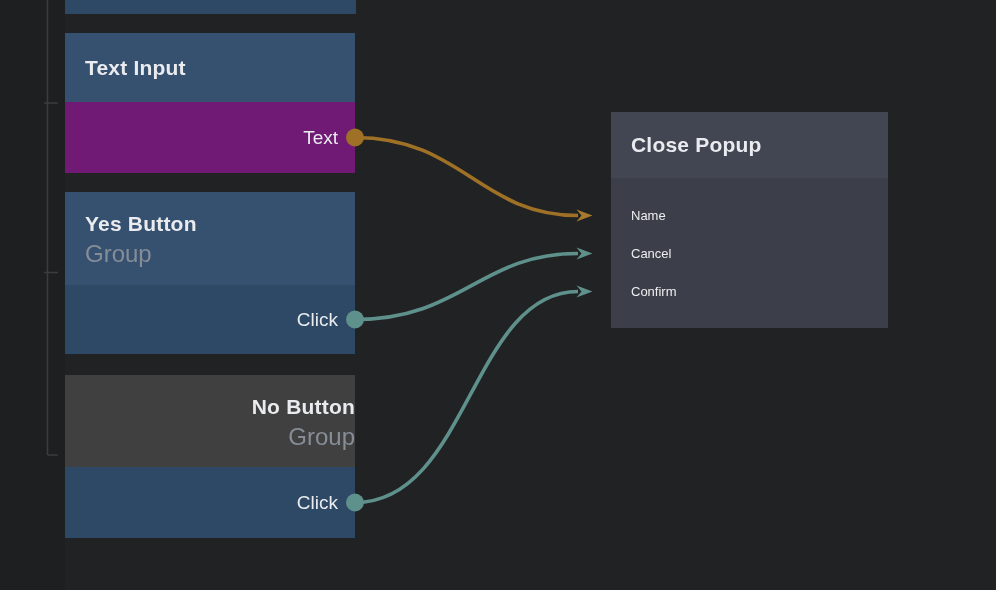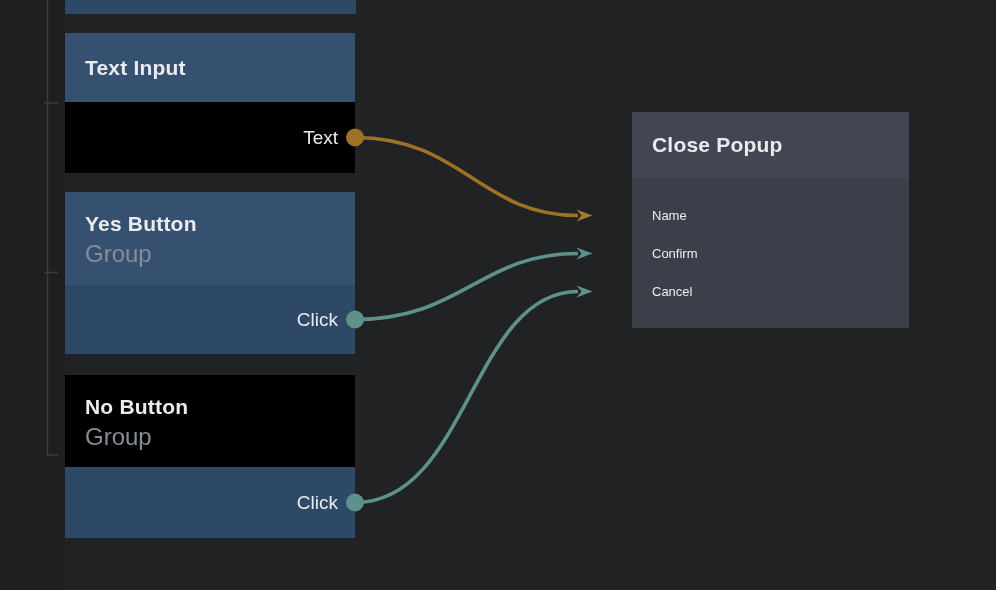--- a/index.html
+++ b/index.html
@@ -43,74 +43,74 @@
   #node-top-partial { left:65px; top:0;   width:291px; height:14px; }
   #node-text-input  { left:65px; top:33px;  width:290px; height:140px; }
   #node-text-input  .node-header { height:69px; }
   #node-text-input  .node-body   { height:71px; }
   #node-yes-button  { left:65px; top:192px; width:290px; height:162px; }
   #node-yes-button  .node-header { height:93px; }
   #node-yes-button  .node-body   { height:69px; }
   #node-no-button   { left:65px; top:375px; width:290px; height:163px; }
   #node-no-button   .node-header { height:92px; }
   #node-no-button   .node-body   { height:71px; }
-  #node-close-popup { left:621px; top:112px; width:288px; height:216px;padding-left:11px; }
+  #node-close-popup { left:600px; top:112px; width:288px; height:216px;padding-left:11px; }
   #node-close-popup .node-header { height:66px; }
   #node-close-popup .node-body   { height:150px; }
 </style>
 </head>
 <body>
 
 <div class="bg-left-strip" style="background: rgb(30, 31, 32);"></div>
 
 <div class="node" id="node-top-partial" style="background: rgb(46, 73, 102);"></div>
 
 <div class="node" id="node-text-input">
   <div class="node-header" style="background: rgb(54, 80, 112);">
     <div class="node-title">Text Input</div>
   </div>
-  <div class="node-body" style="background: #000000;">
+  <div class="node-body" style="background: #701a75;">
     <span class="port-label">Text</span>
   </div>
 </div>
 
 <div class="node" id="node-yes-button">
   <div class="node-header" style="background: rgb(54, 80, 112);">
     <div class="node-title">Yes Button</div>
     <div class="node-subtitle">Group</div>
   </div>
   <div class="node-body" style="background: rgb(46, 73, 102);">
     <span class="port-label">Click</span>
   </div>
 </div>
 
 <div class="node" id="node-no-button">
-  <div class="node-header" style="background: #000000;">
+  <div class="node-header" style="background: #404040; align-items: flex-end;">
     <div class="node-title">No Button</div>
     <div class="node-subtitle">Group</div>
   </div>
   <div class="node-body" style="background: rgb(46, 73, 102);">
     <span class="port-label">Click</span>
   </div>
 </div>
 
 <div class="node" id="node-close-popup">
   <div class="node-header" style="background: rgb(66, 70, 83);">
     <div class="node-title">Close Popup</div>
   </div>
   <div class="node-body" style="background: rgb(60, 63, 74);">
     <div class="action-rows">
       <div class="action-row">
         <span class="action-row-label">Name</span>
       </div>
       <div class="action-row">
-        <span class="action-row-label">Confirm</span>
+        <span class="action-row-label">Cancel</span>
       </div>
       <div class="action-row">
-        <span class="action-row-label">Cancel</span>
+        <span class="action-row-label">Confirm</span>
       </div>
     </div>
   </div>
 </div>
 
 <svg class="wire-layer" width="996" height="590" viewBox="0 0 996 590">
 
   <g fill="none" stroke-width="1.5" style="stroke: rgb(60, 60, 61);">
     <path d="M 47.5 -2 L 47.5 455"></path>
     <path d="M 44 103 L 58 103"></path>

